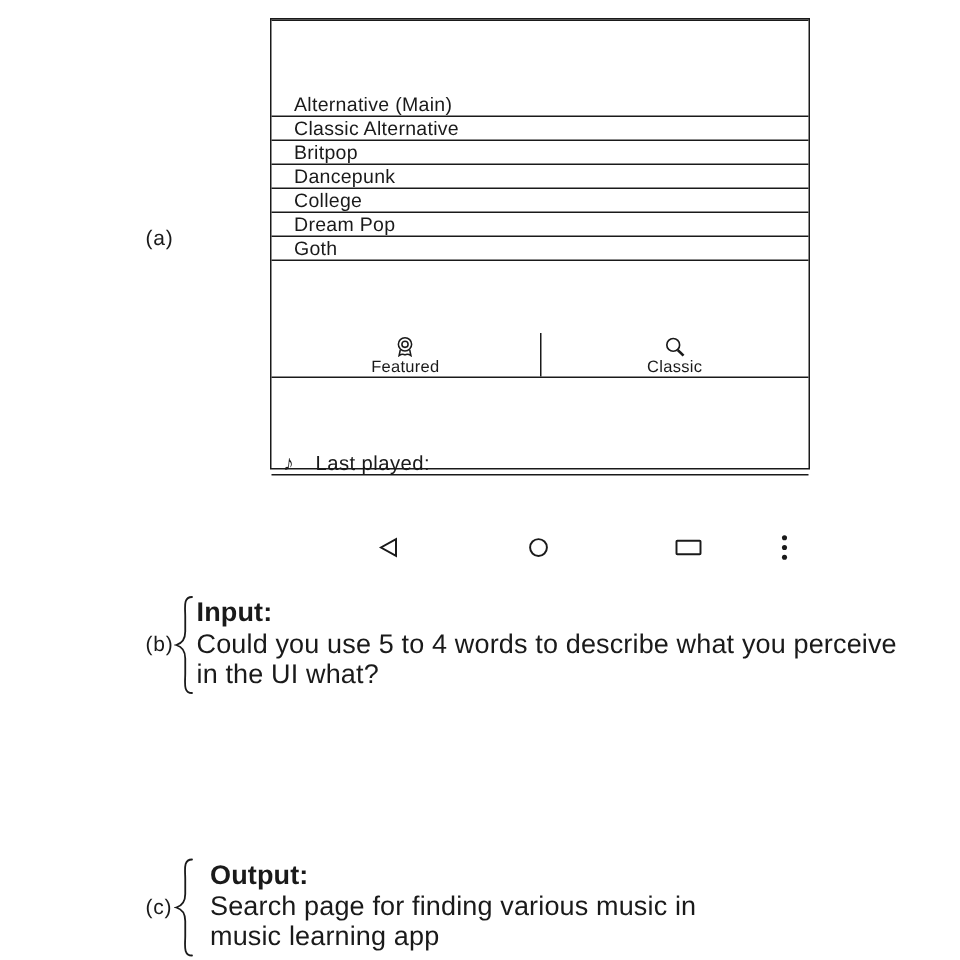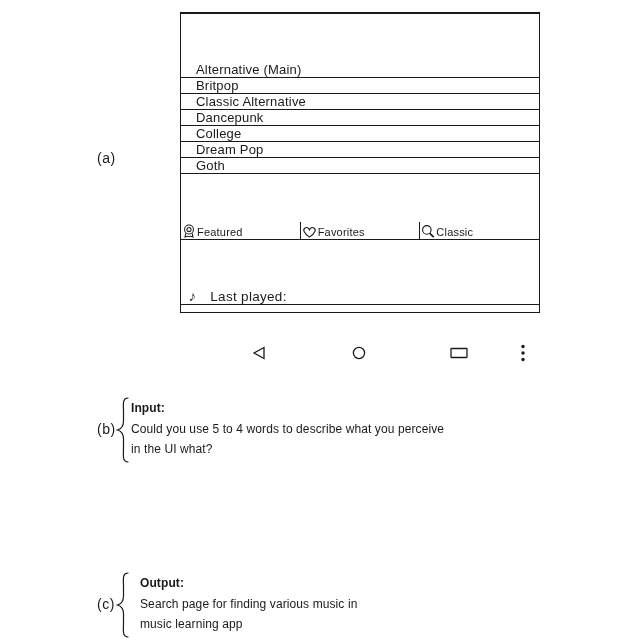--- a/index.html
+++ b/index.html
@@ -10,37 +10,37 @@
   #phone-frame { position:absolute; left:180px; top:12px; width:360px; height:301px;
                  border:1.6px solid #1a1a1a; background:#fff; display:flex; flex-direction:column;gap:48px; }
   #guitar-area { height:78px; border-bottom:1.2px solid #1a1a1a; overflow:hidden; }
   #guitar-area svg { display:block; }
 
   #genre-list { height:146px; display:flex; flex-direction:column; }
   .genre-row { flex:1; border-bottom:1.1px solid #1a1a1a; display:flex; align-items:center;
                padding-left:15px; font-size:13px; letter-spacing:.2px; cursor:pointer; }
 
   #tab-bar { height:31px; display:flex; border-bottom:1.2px solid #1a1a1a; }
-  .tab-cell { flex:1; display:flex; flex-direction:row; align-items:center;
+  .tab-cell { flex:1; display:flex; flex-direction:column; align-items:center;
               justify-content:flex-start; padding-top:2px; cursor:pointer; }
   .tab-cell + .tab-cell { border-left:1.1px solid #1a1a1a; }
   .tab-icon { height:15px; display:flex; align-items:center; justify-content:center; }
   .tab-label { font-size:11px; line-height:12px; letter-spacing:.2px; }
 
   #last-played-bar { height:23px; border-bottom:1.2px solid #1a1a1a; display:flex;
                      align-items:center; padding-left:8px; font-size:13.5px; letter-spacing:.3px; }
   #last-played-bar .note { font-size:14px; margin-right:14px; transform:skewX(-6deg); }
 
   #nav-bar { flex:1; position:relative; }
   .nav-btn { position:absolute; top:50%; transform:translate(-50%,-50%); cursor:pointer;
              display:flex; align-items:center; justify-content:center; }
 
   
   .panel-label { position:absolute; font-size:14px; letter-spacing:.5px; }
-  .caption-text { position:absolute; font-size:12px; line-height:20.5px; white-space:nowrap;
+  .caption-text { position:absolute; font-size:18px; line-height:20.5px; white-space:nowrap;
                   letter-spacing:.1px; }
   .caption-text .heading { font-weight:bold; }
   .brace { position:absolute; }
 </style>
 </head>
 <body>
 
 <div class="panel-label" style="left:97px; top:150px;">(a)</div>
 
 <div id="phone-frame">
@@ -107,46 +107,38 @@
       <path d="M223,42 C217,52 218,62 226,65"></path>
       <path d="M231,40 C226,50 227,58 234,61"></path>
       <path d="M200,52 C196,58 197,66 202,69 C206,71 209,67 207,61 C206,56 203,52 200,52 Z"></path>
 
       <path d="M152,34 C149,48 151,64 158,78"></path>
     </svg>
   </div>
 
   <div id="genre-list">
     <div class="genre-row">Alternative (Main)</div>
+    <div class="genre-row">Classic Alternative</div>
     <div class="genre-row">Britpop</div>
-    <div class="genre-row">Classic Alternative</div>
     <div class="genre-row">Dancepunk</div>
     <div class="genre-row">College</div>
     <div class="genre-row">Dream Pop</div>
     <div class="genre-row">Goth</div>
   </div>
 
   <div id="tab-bar">
     <div class="tab-cell">
       <span class="tab-icon">
         <svg width="16" height="15" viewBox="0 0 20 19" fill="none" stroke="#1a1a1a" stroke-width="1.3">
           <circle cx="10" cy="7" r="5.6"></circle>
           <circle cx="10" cy="7" r="2.6"></circle>
           <path d="M6,11.8 L5,16.5 C7.4,15 8.2,15 10,16 C11.8,15 12.6,15 15,16.5 L14,11.8"></path>
         </svg>
       </span>
       <span class="tab-label">Featured</span>
-    </div>
-    <div class="tab-cell">
-      <span class="tab-icon">
-        <svg width="17" height="14" viewBox="0 0 20 16" fill="none" stroke="#1a1a1a" stroke-width="1.3">
-          <path d="M10,14 C3,9.2 1.8,5 4.8,3.2 C7,2 9,3.2 10,5.4 C11,3.2 13,2 15.2,3.2 C18.2,5 17,9.2 10,14 Z"></path>
-        </svg>
-      </span>
-      <span class="tab-label">Favorites</span>
     </div>
     <div class="tab-cell">
       <span class="tab-icon">
         <svg width="16" height="15" viewBox="0 0 20 19" fill="none" stroke="#1a1a1a" stroke-width="1.4">
           <circle cx="8.5" cy="7.5" r="5.4"></circle>
           <path d="M12.3,11.8 L17.2,16.6" stroke-width="2.2"></path>
         </svg>
       </span>
       <span class="tab-label">Classic</span>
     </div>

